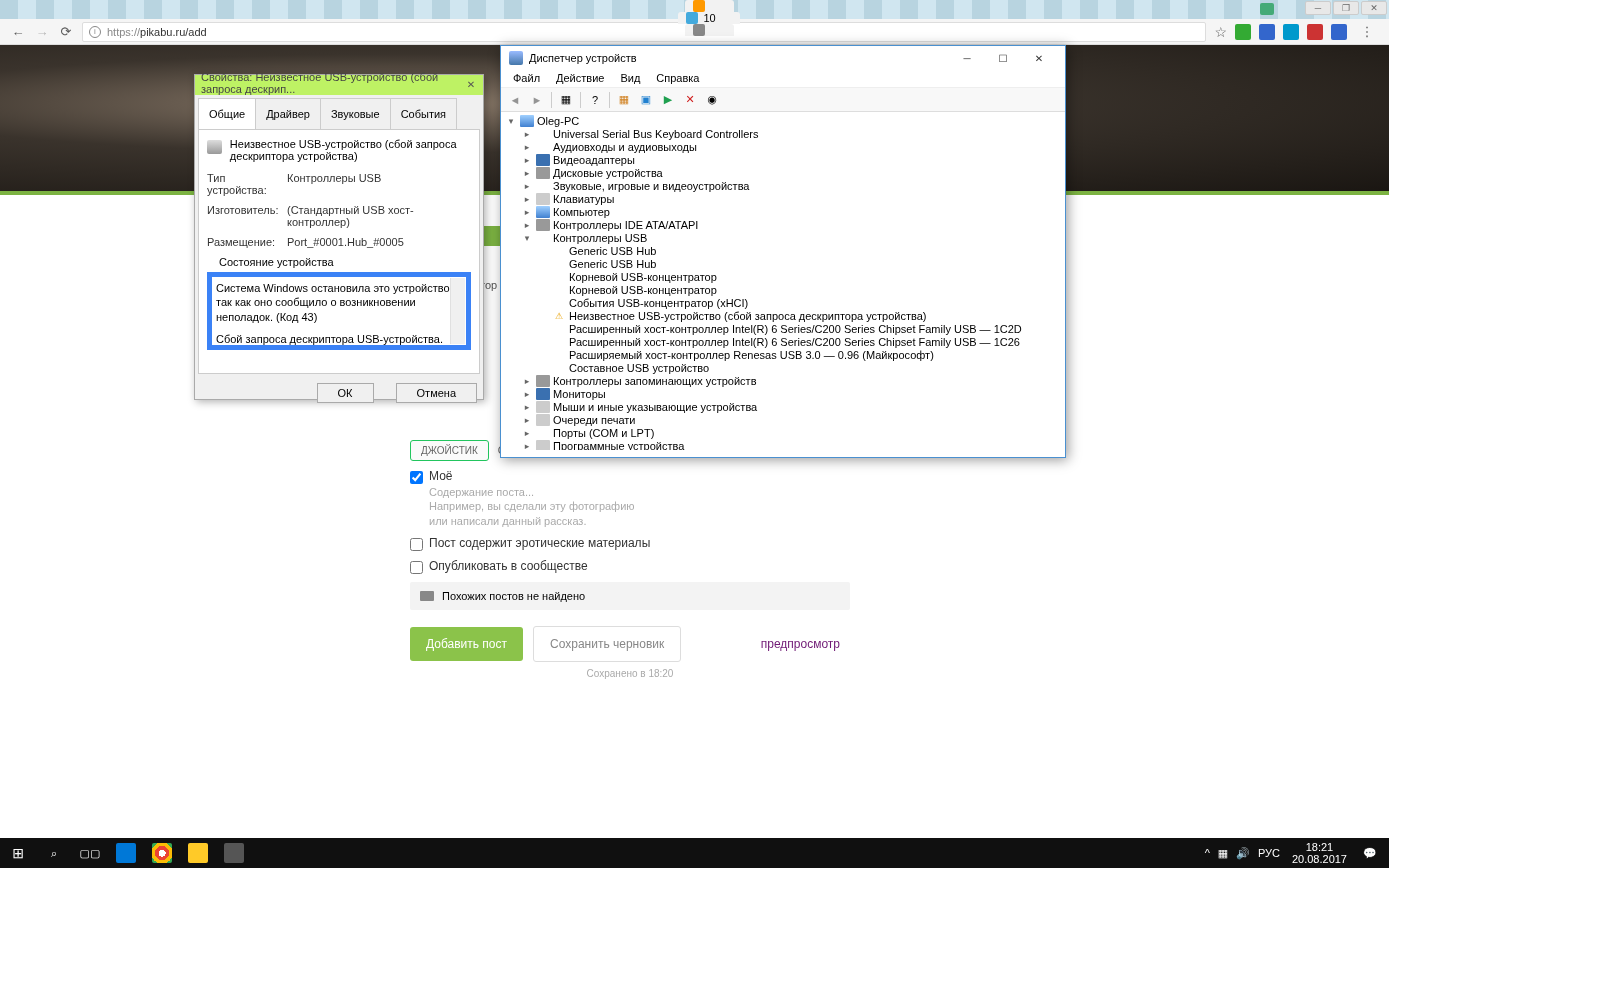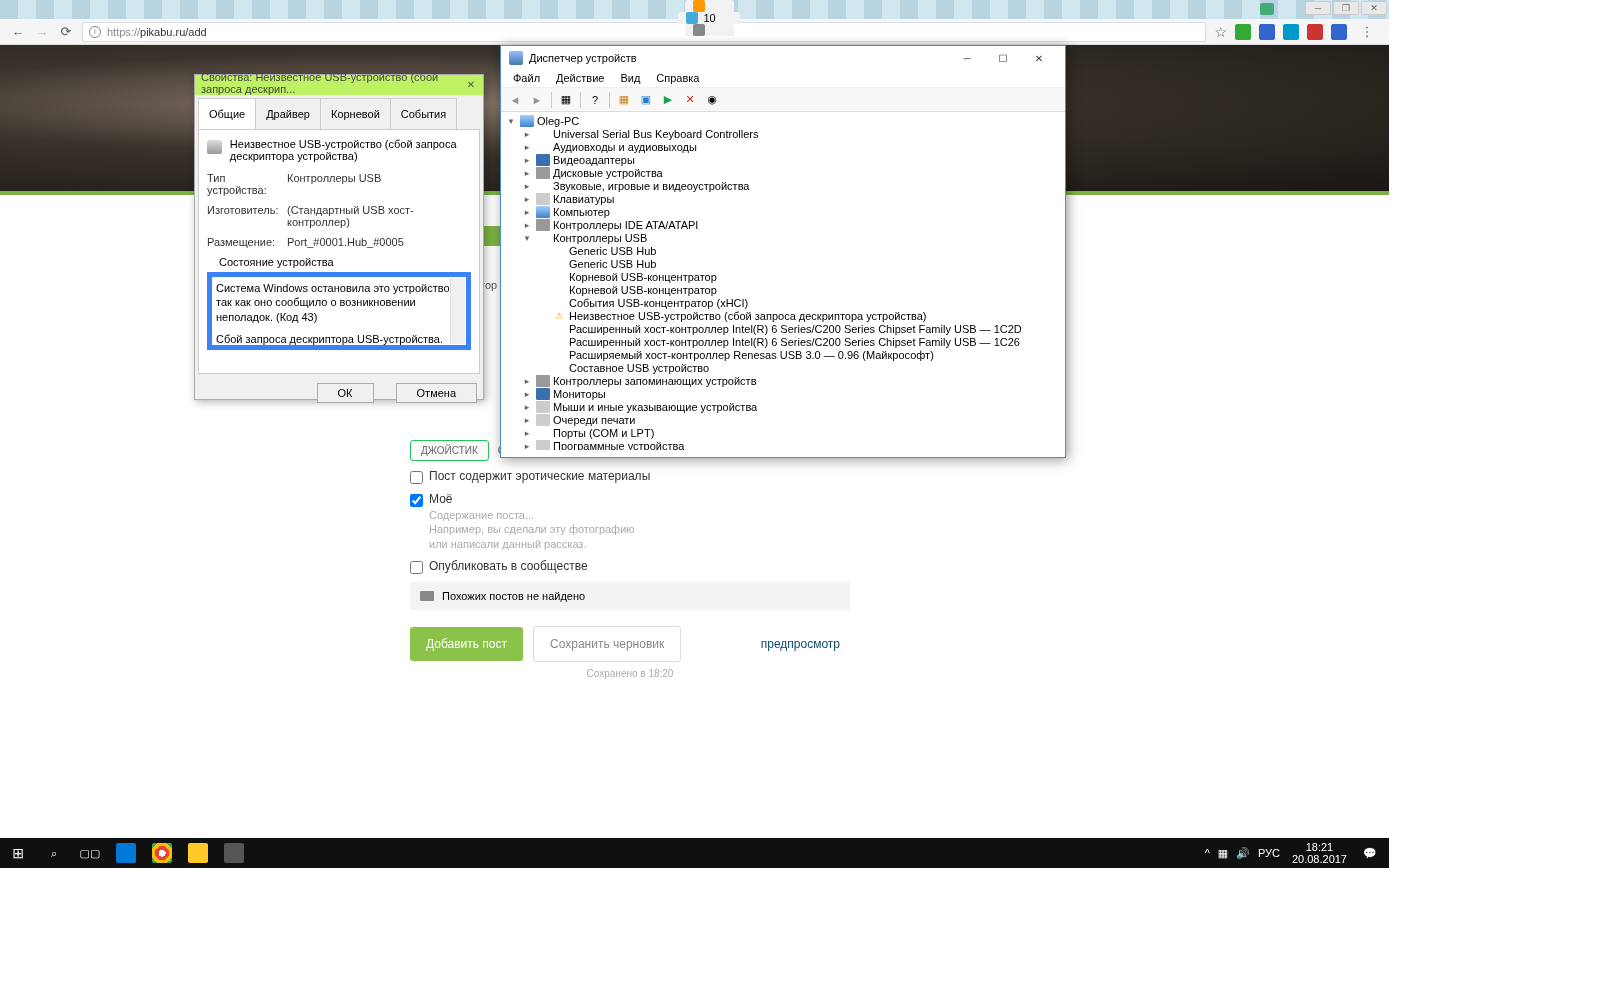--- a/index.html
+++ b/index.html
@@ -38,21 +38,21 @@
 .tag-row { margin-bottom: 6px;}
 .checkbox-row { display: flex; align-items: flex-start; margin: 8px 0; }
 .checkbox-row input { margin-right: 6px; margin-top:2px;}
 .checkbox-label { font-size: 12px; color: #333; }
 .checkbox-help { font-size: 10px; color: #aaa; margin-top: 2px; line-height:1.3;}
 .similar-bar { background: #f3f3f3; padding: 8px 10px; border-radius: 2px; display: flex; align-items: center; }
 .similar-bar .icon { width:14px; height:10px; background:#888; margin-right:8px; border-radius:1px;}
 .form-buttons { display: flex; gap: 10px; margin-top: 16px; align-items:center;}
 .btn-primary { background: #8bc34a; color: #fff; padding: 10px 16px; border: none; border-radius: 3px; font-size: 12px; }
 .btn-secondary { background: #fff; color: #888; padding: 10px 16px; border: 1px solid #ddd; border-radius: 3px; font-size: 12px; }
-.preview-link { color: #0c4a6e; font-size: 12px; margin-left:auto; margin-right: 10px;}
+.preview-link { color: #701a75; font-size: 12px; margin-left:auto; margin-right: 10px;}
 .saved-text { font-size: 10px; color: #aaa; text-align: center; margin-top: 6px; }
 
 
 .props-dialog { position: absolute; left: 194px; top: 29px; width: 290px; height: 326px; background: #f0f0f0; border: 1px solid #aaa; box-shadow: 2px 2px 8px rgba(0,0,0,0.3); }
 .props-title { height: 20px; background: #bef264; display: flex; align-items: flex-end; padding: 0 6px; font-size: 11px; color: #444; position:relative;}
 .props-title .close { position:absolute; right:4px; top:2px; width:16px; height:14px; display:flex; align-items:center; justify-content:center; color:#555; font-size:10px;}
 .props-tabs { display: flex; background: #f0f0f0; padding: 3px 3px 0 3px; }
 .props-tab { padding: 9px 10px; font-size: 11px; background: #f0f0f0; border: 1px solid #ccc; border-bottom: none; margin-right: -1px; cursor:pointer;}
 .props-tab.active { background: #fff; position: relative; z-index: 1; }
 .props-body { background: #fff; margin: 0 3px 3px 3px; border: 1px solid #ccc; padding: 8px; height: 245px; }
@@ -151,36 +151,36 @@
       <span style="color:#fff; font-size:11px; position:absolute; right:6px; top:3px;">ост</span>
     </div>
   <div class="partial-text">тор</div>
 
   <div class="form-section">
     <div class="tag-row">
       <span class="tag-pill">ДЖОЙСТИК</span>
       <span style="font-size:11px; color:#666; margin-left:6px;">Оши</span>
     </div>
     <div class="checkbox-row">
-      <input type="checkbox" style="">
-      <div class="checkbox-label">Пост содержит эротические материалы</div>
-    </div>
-    <div class="checkbox-row">
       <input type="checkbox" checked="" style="">
       <div>
         <div class="checkbox-label">Моё</div>
         <div class="checkbox-help">
           <span>Содержание поста...</span><br>
           <span>Например, вы сделали эту фотографию</span><br>
           <span>или написали данный рассказ.</span>
         </div>
       </div>
     </div>
     <div class="checkbox-row">
       <input type="checkbox" style="">
+      <div class="checkbox-label">Пост содержит эротические материалы</div>
+    </div>
+    <div class="checkbox-row">
+      <input type="checkbox" style="">
       <div class="checkbox-label">Опубликовать в сообществе</div>
     </div>
     <div class="similar-bar">
       <span class="icon"></span>
       <span>Похожих постов не найдено</span>
     </div>
     <div class="form-buttons">
       <button class="btn-primary">Добавить пост</button>
       <button class="btn-secondary">Сохранить черновик</button>
       <a class="preview-link">предпросмотр</a>
@@ -189,21 +189,21 @@
   </div>
 
   <div class="props-dialog">
     <div class="props-title">
       <span>Свойства: Неизвестное USB-устройство (сбой запроса дескрип...</span>
       <span class="close">✕</span>
     </div>
     <div class="props-tabs">
       <div class="props-tab active">Общие</div>
       <div class="props-tab">Драйвер</div>
-      <div class="props-tab">Корневой</div>
+      <div class="props-tab">Звуковые</div>
       <div class="props-tab">События</div>
     </div>
     <div class="props-body">
       <div class="props-icon-row">
         <span class="dev-icon"></span>
         <span style="font-size:11px;">Неизвестное USB-устройство (сбой запроса дескриптора устройства)</span>
       </div>
       <div class="props-row">
           <span class="props-label">Тип устройства:</span>
           <span class="props-value">Контроллеры USB</span>

